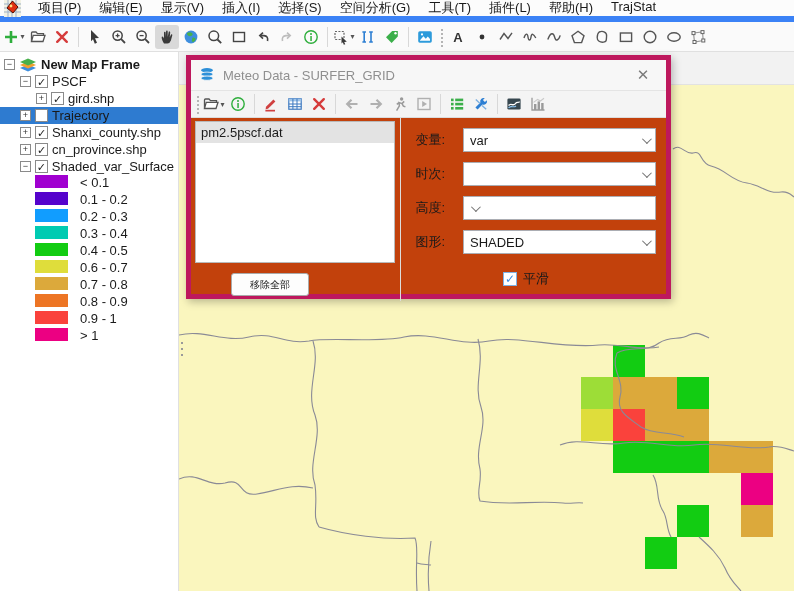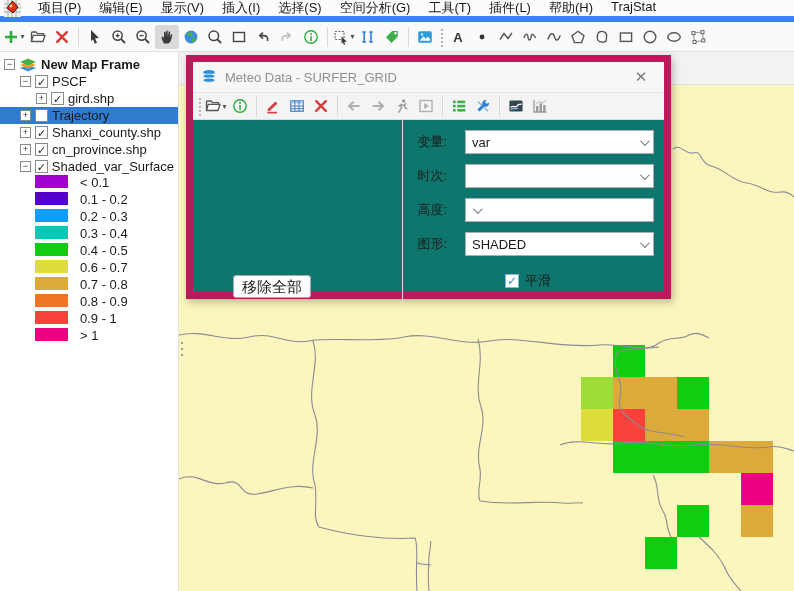--- a/index.html
+++ b/index.html
@@ -42,33 +42,33 @@
   #tabbar { height:33px; background:#f2f2f2; display:flex; align-items:flex-end; padding-left:12px; border-bottom:1px solid #e2e2e2; }
   .tab { padding:6px 12px 8px; position:relative; color:#333; cursor:default; }
   .tab.active { color:#111; }
   .tab.active::after { content:""; position:absolute; left:4px; right:4px; bottom:0; height:3px; background:#2c7bd3; }
   #map-canvas { position:absolute; left:0; top:33px; width:615px; height:506px; }
   #map-canvas svg { display:block; }
   #splitter-grip { position:absolute; left:1px; top:288px; width:4px; height:18px;
     background-image:radial-gradient(circle,#9a9a9a 1.2px,transparent 1.4px); background-size:4px 6px; }
 
   
-  #dialog { position:absolute; left:7px; top:3px; width:485px; height:244px; background:#0f766e;
-    border:7px solid #be185d; box-shadow:2px 3px 8px rgba(0,0,0,.25); }
+  #dialog { position:absolute; left:7px; top:3px; width:485px; height:244px; background:#c2410c;
+    border:5px solid #be185d; box-shadow:2px 3px 8px rgba(0,0,0,.25); }
   #dlg-titlebar { height:30px; background:#f7f7f7; display:flex; align-items:center; padding:0 8px; }
   #dlg-title { color:#8f8f8f; margin-left:8px; flex:1; }
   #dlg-close { width:30px; height:22px; display:flex; align-items:center; justify-content:center; color:#7a7a7a; font-size:15px; }
   #dlg-toolbar { height:28px; background:#f4f4f4; border-top:1px solid #e4e4e4; border-bottom:1px solid #dcdcdc;
     display:flex; align-items:center; padding-left:2px; }
   #dlg-body { position:relative; height:183px; }
   #file-list { position:absolute; left:4px; top:3px; width:200px; height:142px; background:#fff; border:1px solid #b9b9b9; overflow:hidden; }
   .file-item { height:21px; line-height:21px; padding-left:5px; }
   .file-item.selected { background:#e3e3e3; }
   #remove-all-btn { position:absolute; left:40px; top:155px; width:78px; height:23px; background:#fdfdfd;
-    border:1px solid #aaa; border-radius:3px; font-size:15px; text-align:center; line-height:21px; }
+    border:1px solid #aaa; border-radius:3px; font-size:10px; text-align:center; line-height:21px; }
   #dlg-right { position:absolute; left:209px; top:0; right:0; bottom:0; border-left:1px solid #dcdcdc; padding:10px 10px 0 4px; }
   .field-row { display:flex; align-items:center; height:24px; margin-bottom:10px; }
   .field-label { width:40px; text-align:right; margin-right:18px; flex:none; }
   .combo { flex:1; height:24px; background:#fff; border:1px solid #abadb3; display:flex; align-items:center; position:relative; }
   .combo-value { flex:1; padding-left:6px; overflow:hidden; white-space:nowrap; }
   .combo-arrow { width:20px; height:100%; display:flex; align-items:center; justify-content:center; }
   .chev { width:7px; height:7px; border-right:1.6px solid #737373; border-bottom:1.6px solid #737373; transform:rotate(45deg) translateY(-2px); }
   #smooth-row { display:flex; align-items:center; margin:16px 0 0 98px; }
   #smooth-cbx { width:14px; height:14px; border:1px solid #7fb2e5; background:#fff; color:#3b8ae0;
     font-size:12px; line-height:13px; text-align:center; font-weight:bold; margin-right:6px; }
@@ -501,20 +501,23 @@
             <svg width="16" height="16" viewBox="0 0 16 16">
               <path d="M2 1.8 V14 H14.5" fill="none" stroke="#9a9a9a" stroke-width="1.3"></path>
               <rect x="4" y="8" width="2.4" height="6" fill="#9a9a9a"></rect>
               <rect x="7.6" y="5.4" width="2.4" height="8.6" fill="#9a9a9a"></rect>
               <rect x="11.2" y="7" width="2.4" height="7" fill="#9a9a9a"></rect>
               <path d="M3.6 6.4 L7.6 3.4 L10.4 5 L14 2.2" fill="none" stroke="#c9c9c9" stroke-width="1.1"></path>
             </svg>
           </div>
         </div>
       <div id="dlg-body">
+        <div id="file-list">
+            <div class="file-item selected">pm2.5pscf.dat</div>
+          </div>
         <div id="remove-all-btn">移除全部</div>
         <div id="dlg-right">
           <div id="field-rows">
               <div class="field-row">
                 <span class="field-label">变量:</span>
                 <div class="combo">
                   <span class="combo-value">var</span>
                   <span class="combo-arrow">
                     <span class="chev"></span>
                   </span>

